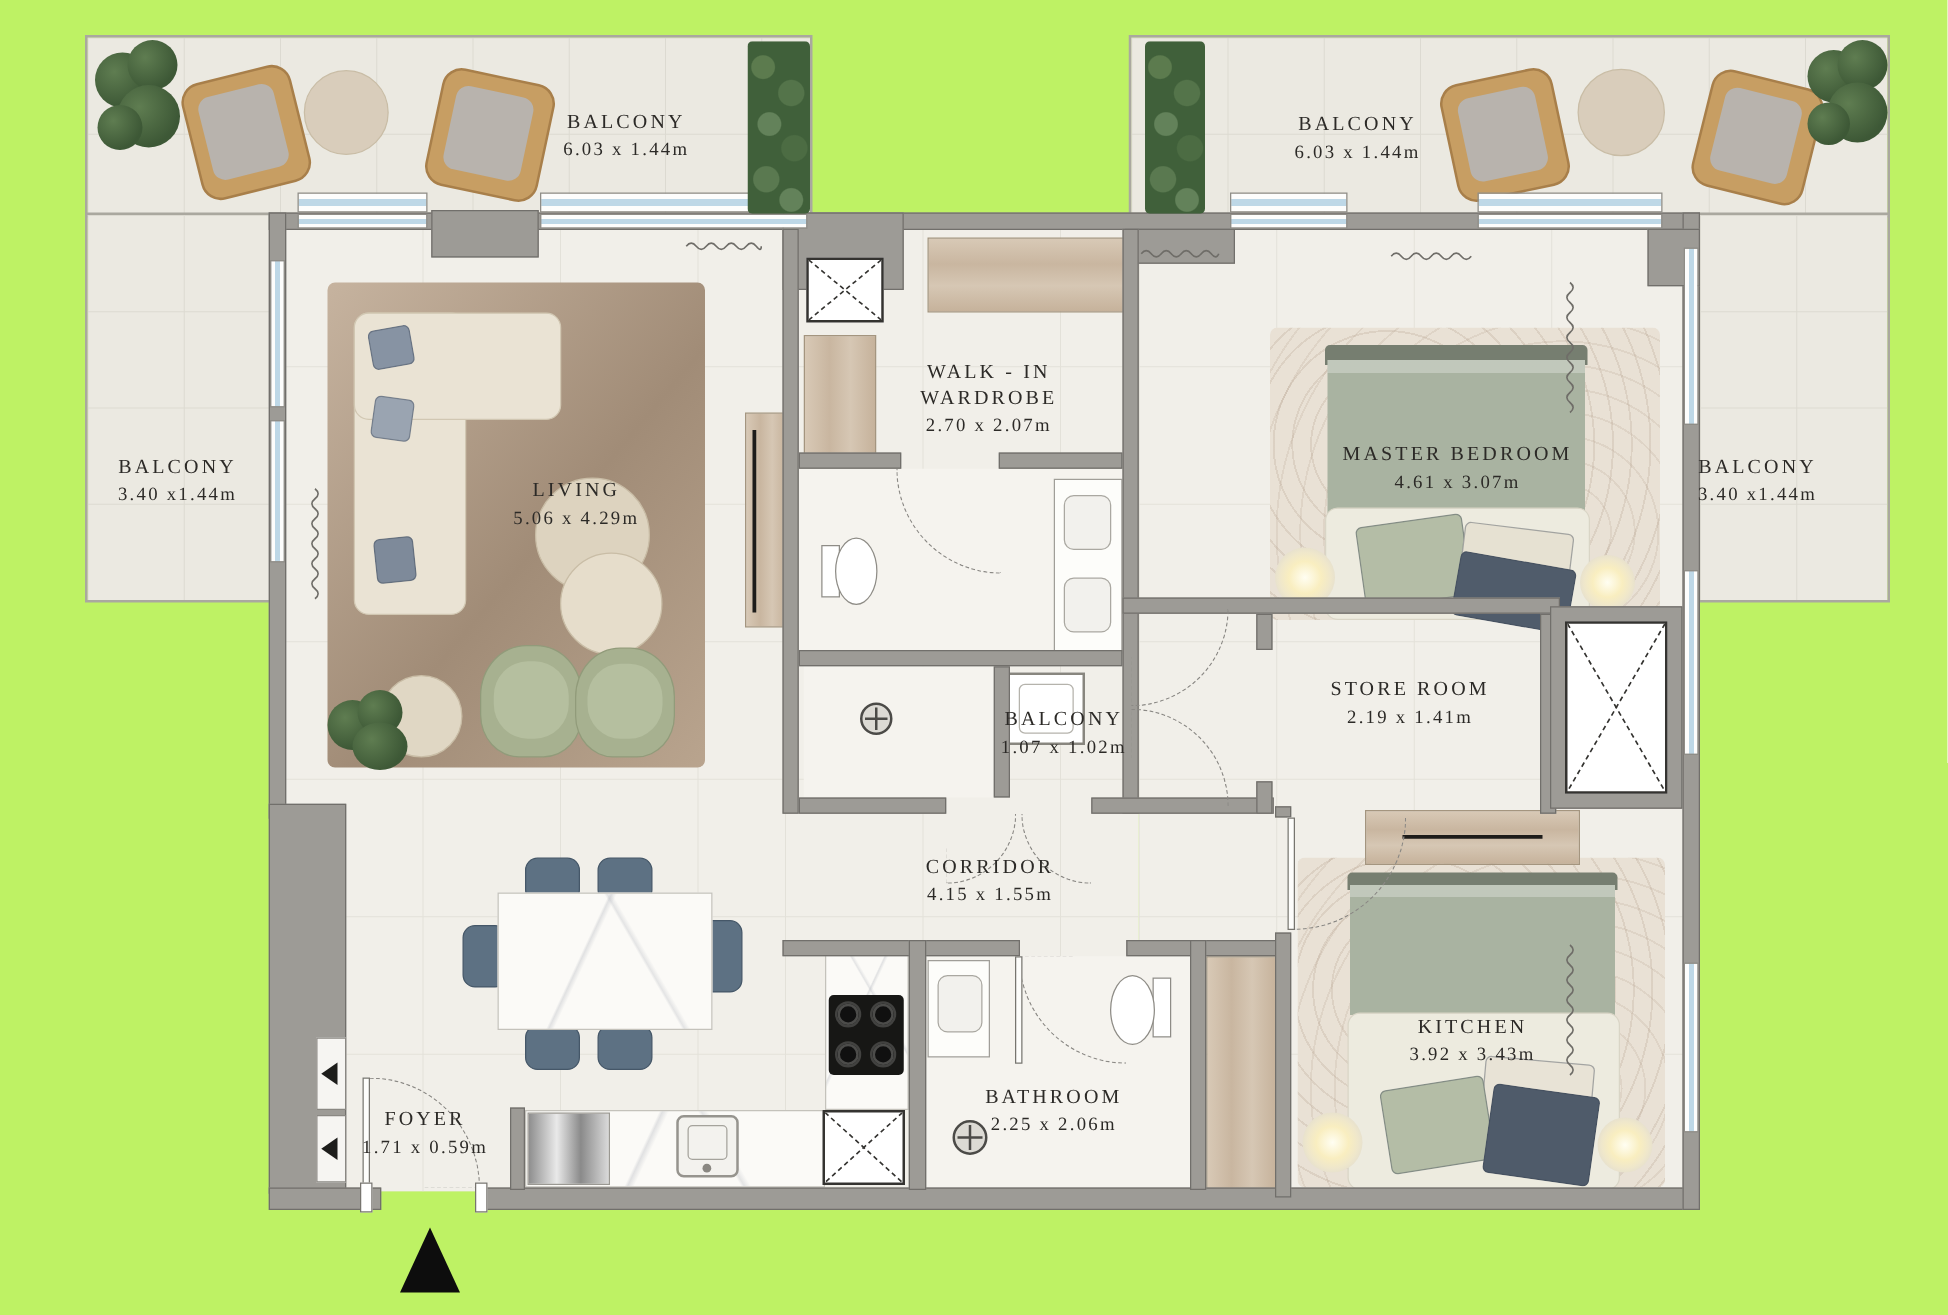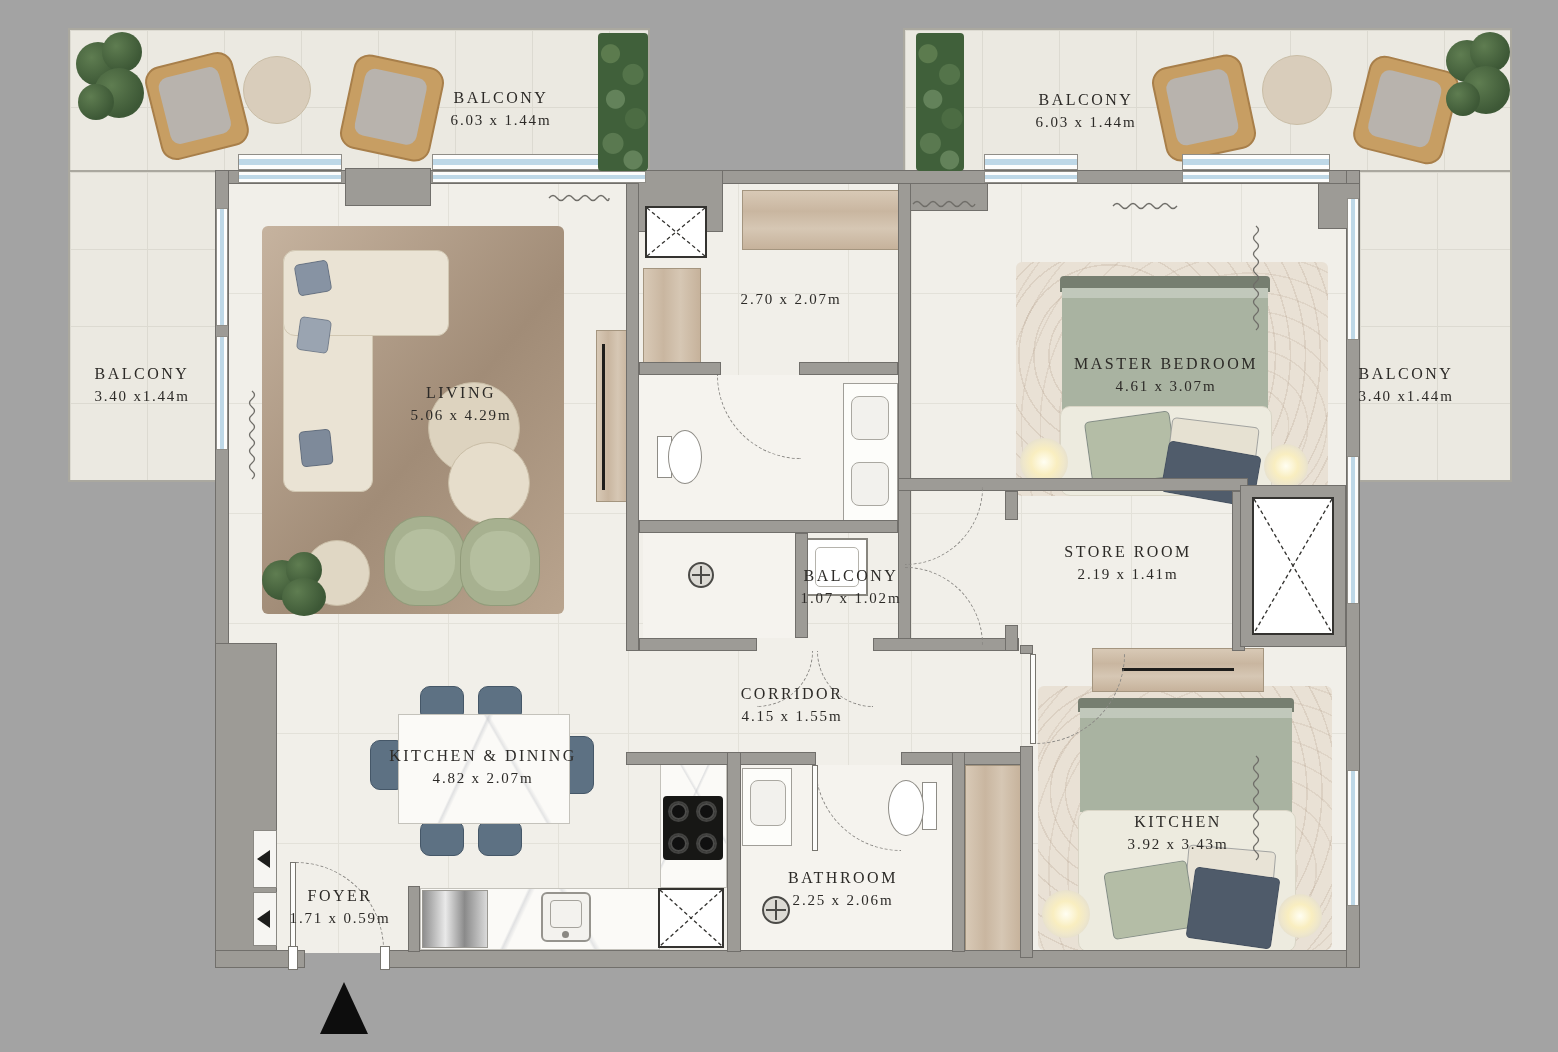--- a/index.html
+++ b/index.html
@@ -1,16 +1,16 @@
 <!DOCTYPE html>
 <html><head>
 <meta charset="utf-8">
 <style>
   html,body{margin:0;padding:0;background:#fff;}
-  .plan{position:relative;width:1558px;height:1052px;background:#a3a3a3;overflow:hidden;
+  .plan{position:relative;width:1558px;height:1052px;background:#bef264;overflow:hidden;
         font-family:"Liberation Serif","DejaVu Serif",serif;}
   
   .bfloor{position:absolute;background-color:#ebe9e1;
     background-image:linear-gradient(#dcdad1 1px,transparent 1px),linear-gradient(90deg,#dcdad1 1px,transparent 1px);
     background-size:77px 77px;outline:2px solid #aaa89f;}
   .floor{position:absolute;background-color:#f1efe9;
     background-image:linear-gradient(#e3e1d9 1px,transparent 1px),linear-gradient(90deg,#e3e1d9 1px,transparent 1px);
     background-size:110px 110px;}
   .mfloor{position:absolute;background:#f5f3ee;}
   
@@ -355,42 +355,39 @@
   </div>
   <div class="label" style="left:1406px;top:364px">
     <span class="nm">BALCONY</span>
     <span class="dm">3.40 x1.44m</span>
   </div>
   <div class="label" style="left:461px;top:383px">
     <span class="nm">LIVING</span>
     <span class="dm">5.06 x 4.29m</span>
   </div>
   <div class="label wrap" style="left:791px;top:288px">
+    <span class="nm">WALK - IN WARDROBE</span>
     <span class="dm">2.70 x 2.07m</span>
   </div>
   <div class="label" style="left:1166px;top:354px">
     <span class="nm">MASTER BEDROOM</span>
     <span class="dm">4.61 x 3.07m</span>
   </div>
   <div class="label" style="left:851px;top:566px">
     <span class="nm">BALCONY</span>
     <span class="dm">1.07 x 1.02m</span>
   </div>
   <div class="label" style="left:1128px;top:542px">
     <span class="nm">STORE ROOM</span>
     <span class="dm">2.19 x 1.41m</span>
   </div>
   <div class="label" style="left:792px;top:684px">
     <span class="nm">CORRIDOR</span>
     <span class="dm">4.15 x 1.55m</span>
   </div>
-  <div class="label" style="left:483px;top:746px">
-    <span class="nm">KITCHEN &amp; DINING</span>
-    <span class="dm">4.82 x 2.07m</span>
-  </div>
   <div class="label" style="left:1178px;top:812px">
     <span class="nm">KITCHEN</span>
     <span class="dm">3.92 x 3.43m</span>
   </div>
   <div class="label" style="left:843px;top:868px">
     <span class="nm">BATHROOM</span>
     <span class="dm">2.25 x 2.06m</span>
   </div>
   <div class="label" style="left:340px;top:886px">
     <span class="nm">FOYER</span>

